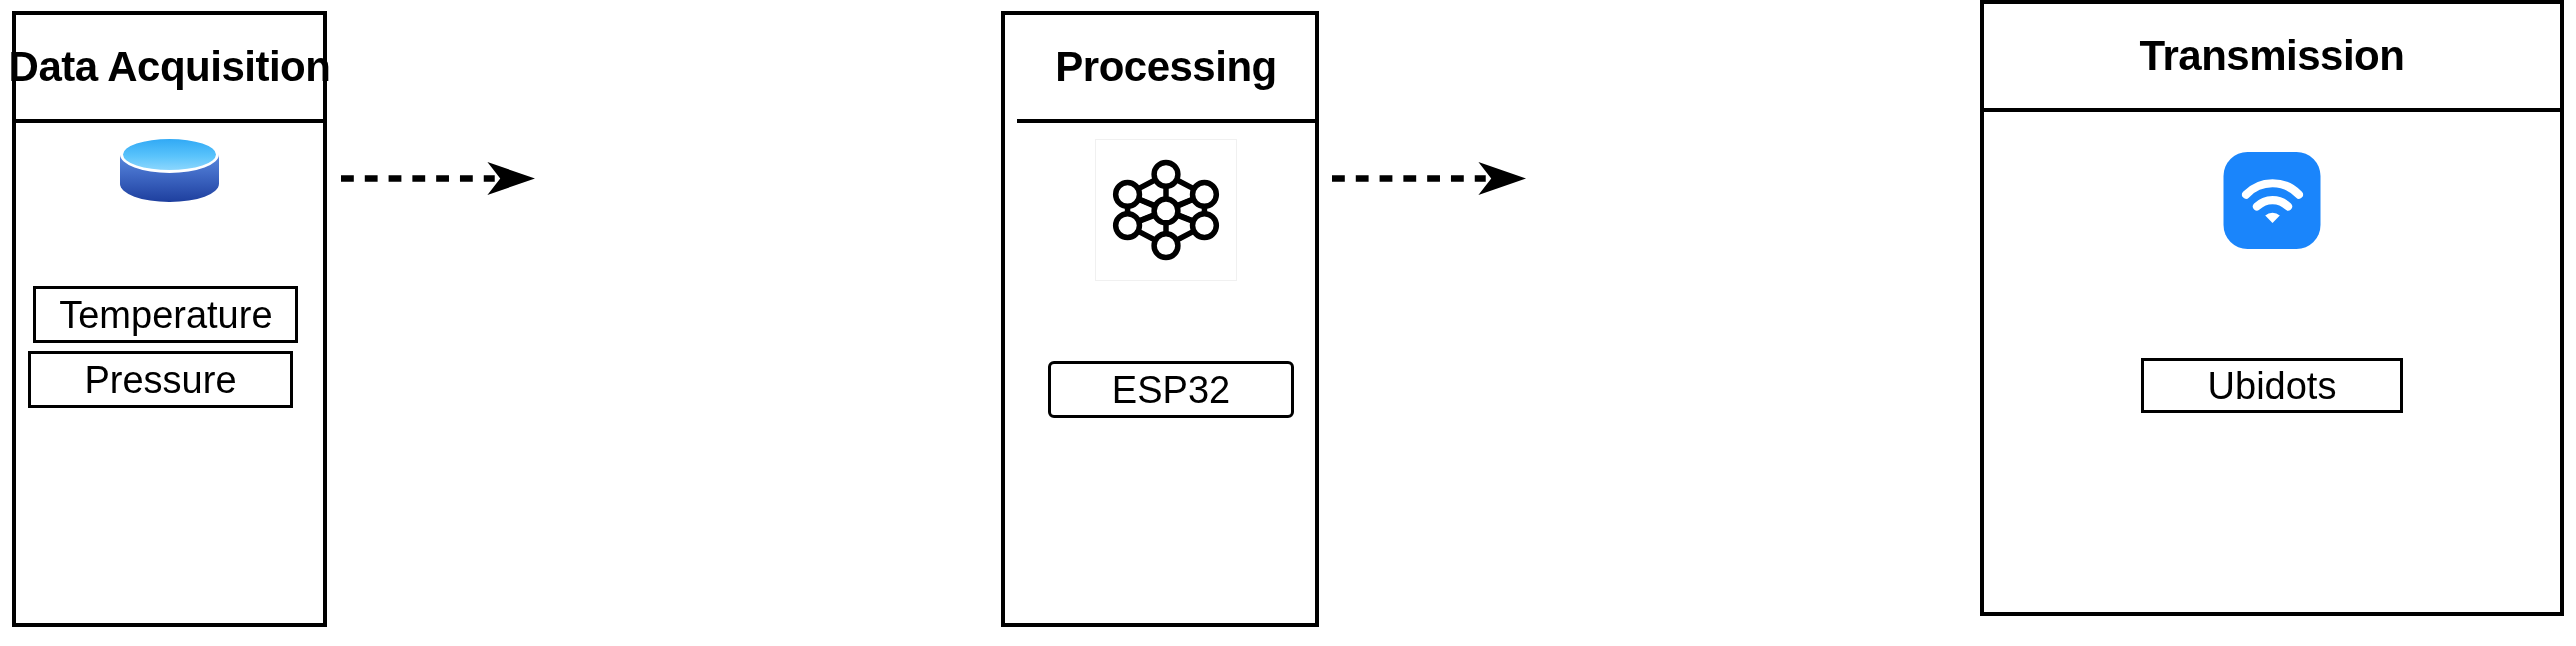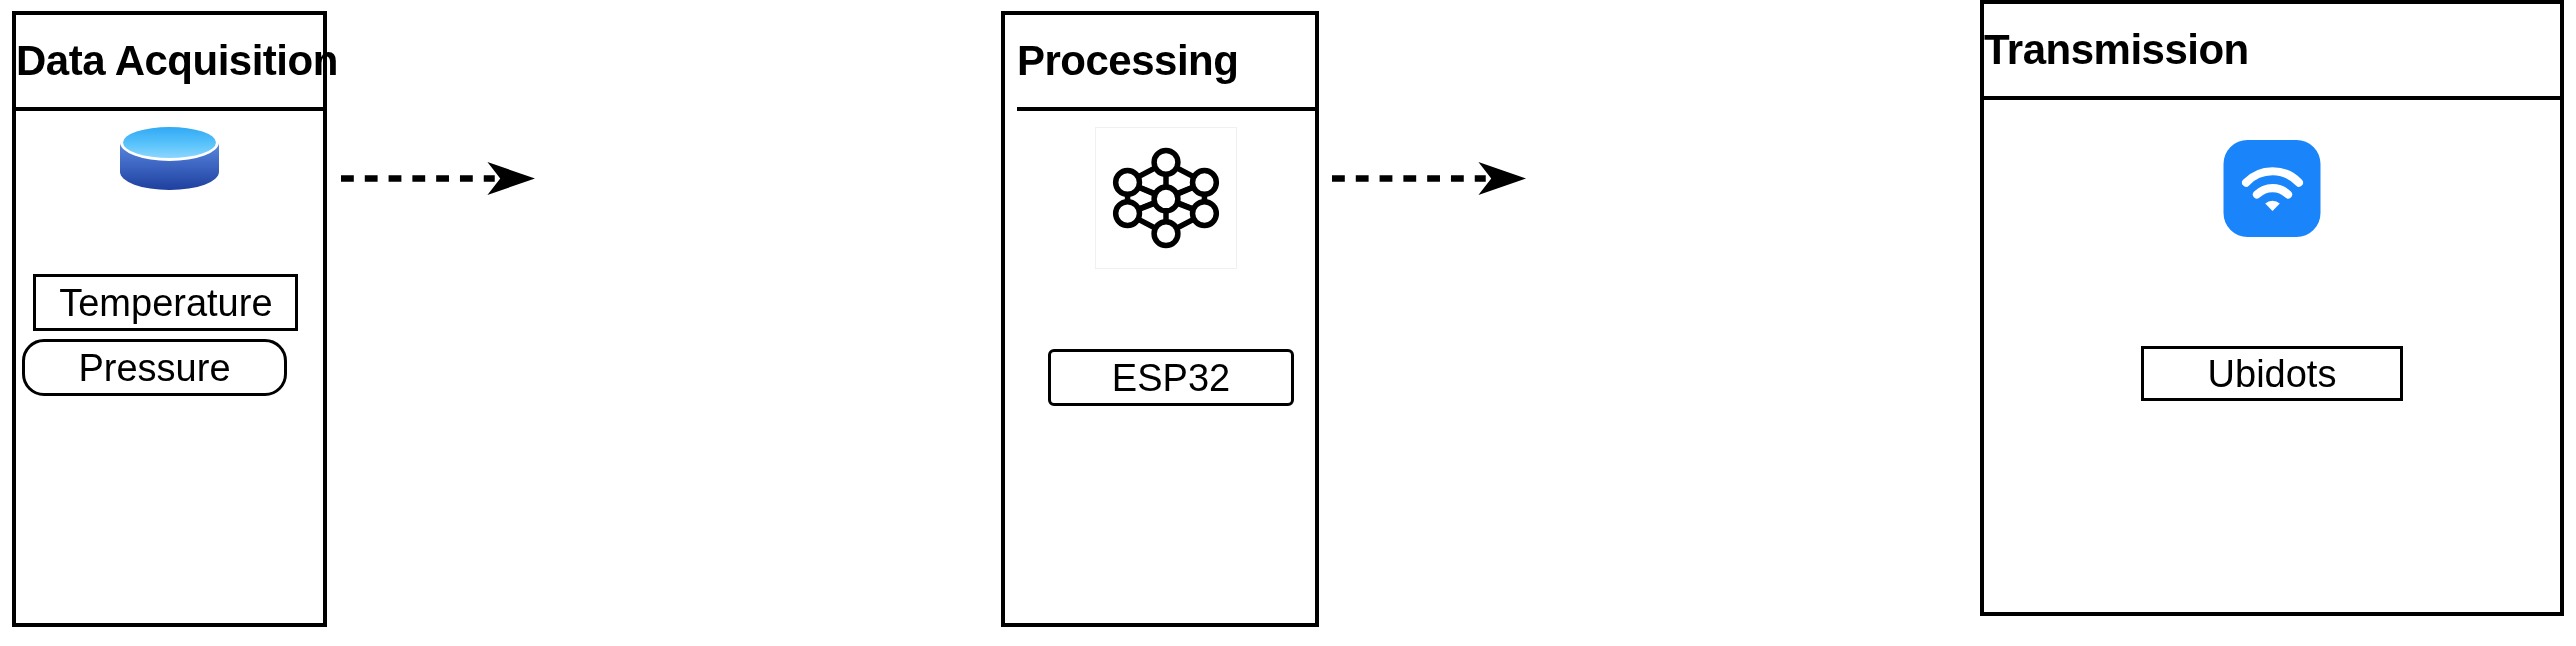--- a/index.html
+++ b/index.html
@@ -27,24 +27,24 @@
     position: absolute;
     box-sizing: border-box;
     border: 4.6px solid #000000;
     background: #ffffff;
     display: flex;
     flex-direction: column;
   }
   .panel-header {
     box-sizing: border-box;
     border-bottom: 4.6px solid #000000;
-    height: 96px;
-    display: flex;
-    align-items: center;
-    justify-content: flex-start;
+    height: 108px;
+    display: flex;
+    align-items: center;
+    justify-content: center;
     flex: 0 0 auto;
   }
   .panel-title {
     font-size: 42px;
     font-weight: bold;
     color: #000000;
     letter-spacing: -0.5px;
     line-height: 1;
     white-space: nowrap;
   }
@@ -109,21 +109,21 @@
     left: 0;
     top: 0;
     width: 110px;
     height: 82px;
     border-radius: 50% / 30%;
     background: transparent;
     box-shadow: 0 0 4.6px 2.7px rgba(255,255,255,0.9);
     pointer-events: none;
   }
   #box-temperature { position: absolute; left: 17.4px; top: 135px; width: 265px; height: 57px; }
-  #box-pressure    { position: absolute; left: 6px; top: 200px; width: 265px; height: 57px; border-radius: 22px; }
+  #box-pressure    { position: absolute; left: 12px; top: 200px; width: 265px; height: 57px; }
 
   
   #panel-processing { left: 1001px; top: 11px; width: 318px; height: 616px; padding-left: 12px; }
   #nn-frame {
     position: absolute;
     left: 50%;
     transform: translateX(-50%);
     top: 15.6px;
     width: 142px;
     height: 142px;

